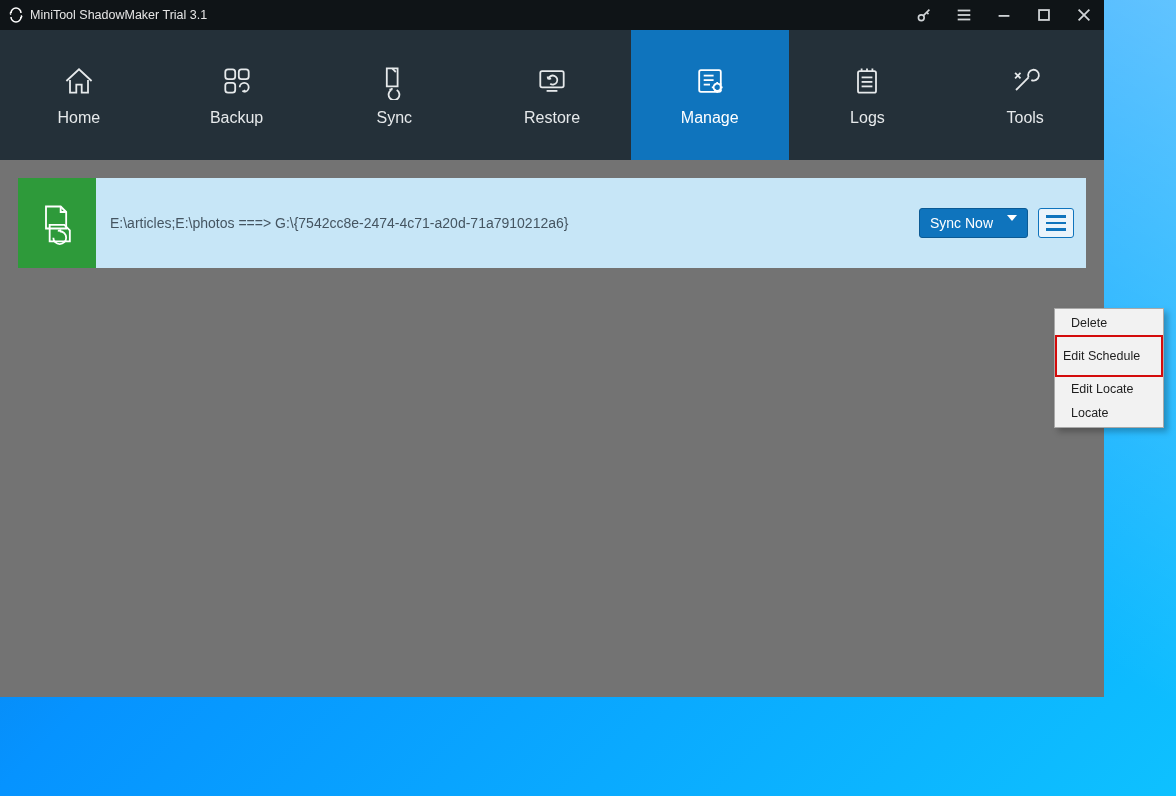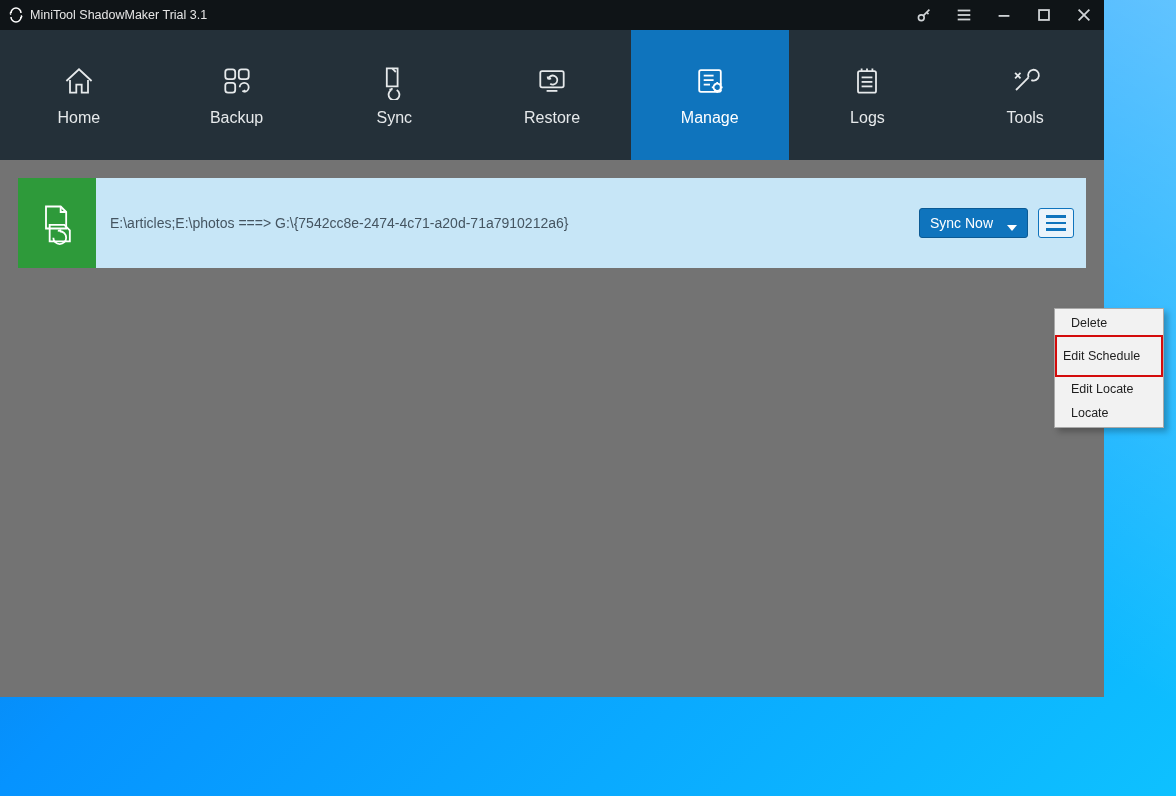--- a/index.html
+++ b/index.html
@@ -129,21 +129,21 @@
   .task-latest{ font-size:12.5px; color:#1e8f28; }
   .task-actions {
     position:absolute; right:12px; top:50%; transform:translateY(-50%);
     display:flex; gap:10px; align-items:center;
   }
   .sync-now {
     background:#0f74bd; color:#fff;
     border-radius:3px;
     padding:6px 10px;
     font-size:14px;
-    display:flex; align-items:flex-end; gap:14px;
+    display:flex; align-items:flex-start; gap:14px;
     border:1px solid #0b5a94;
   }
   .sync-now .caret {
     width:0;height:0;
     border-left:5px solid transparent;
     border-right:5px solid transparent;
     border-top:6px solid #fff;
   }
   .ham-btn {
     width:36px; height:30px;

